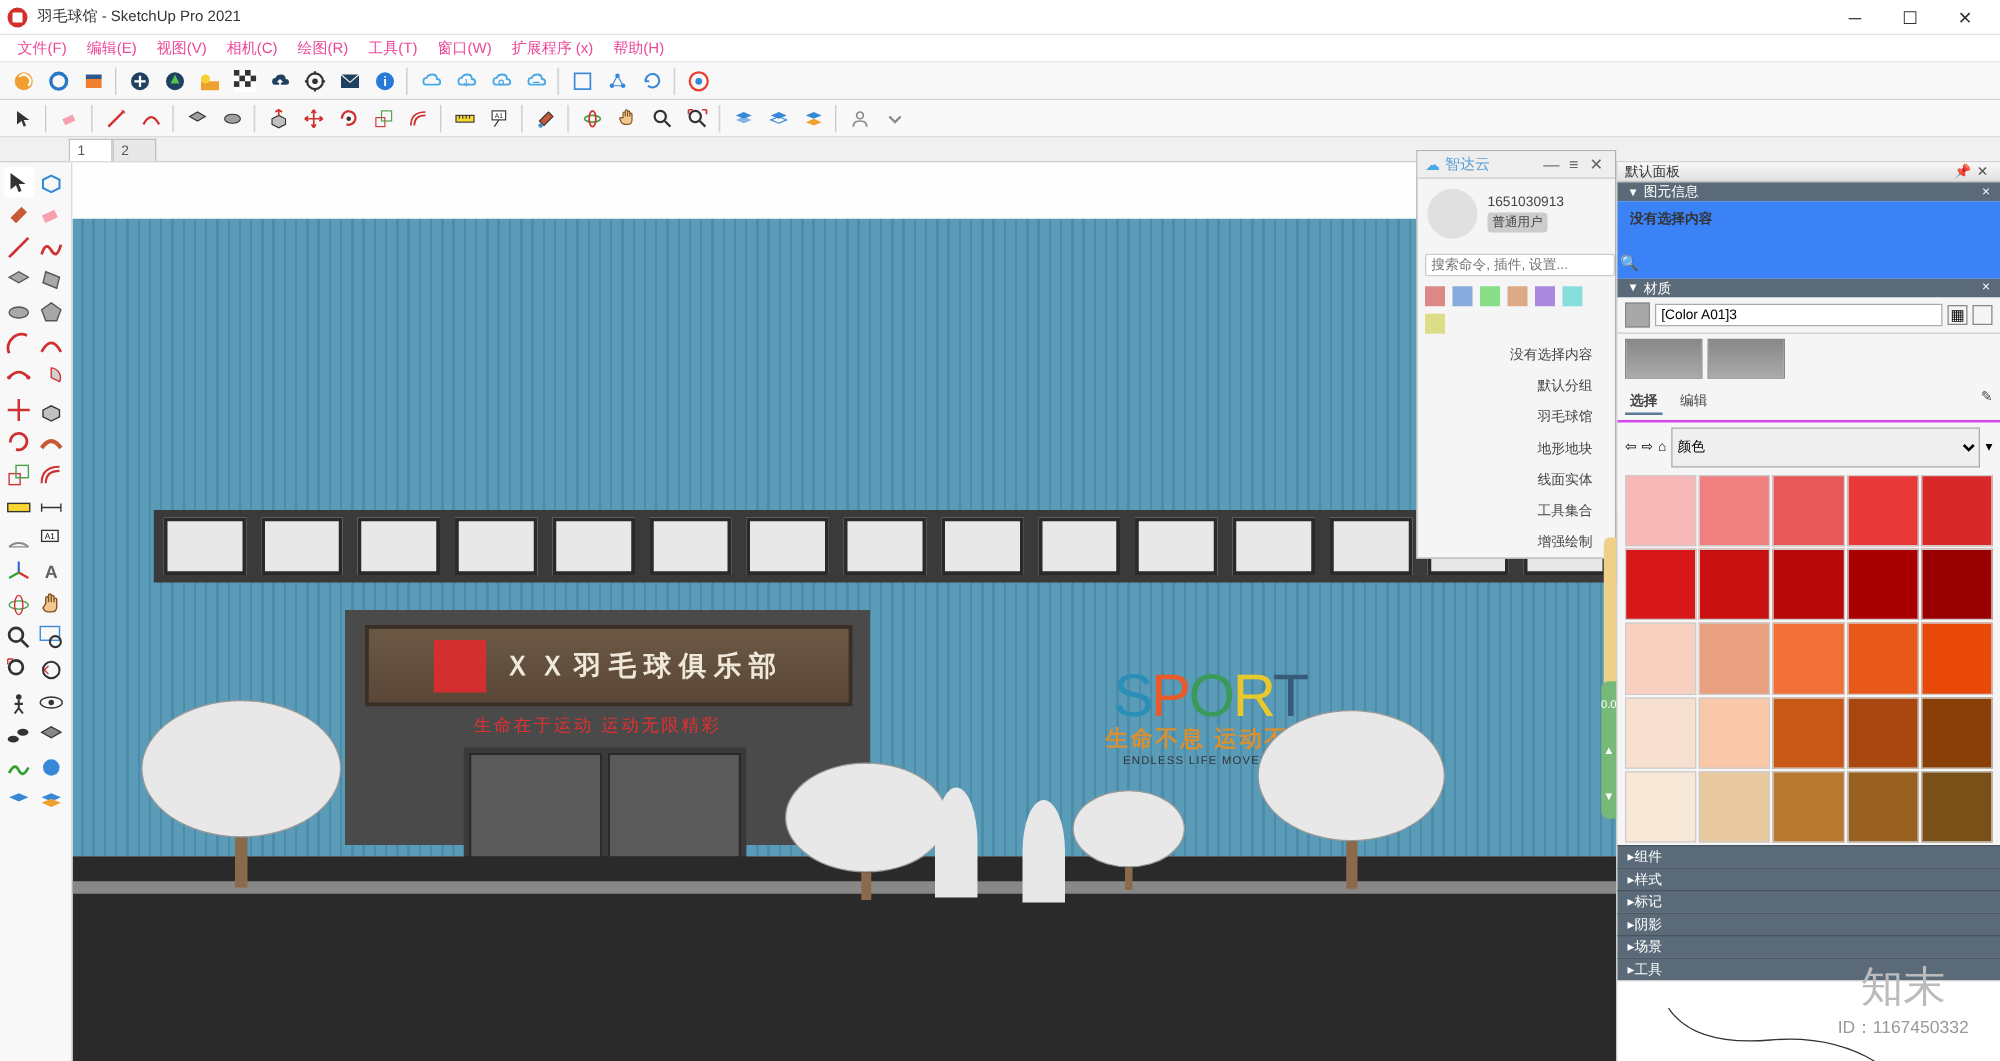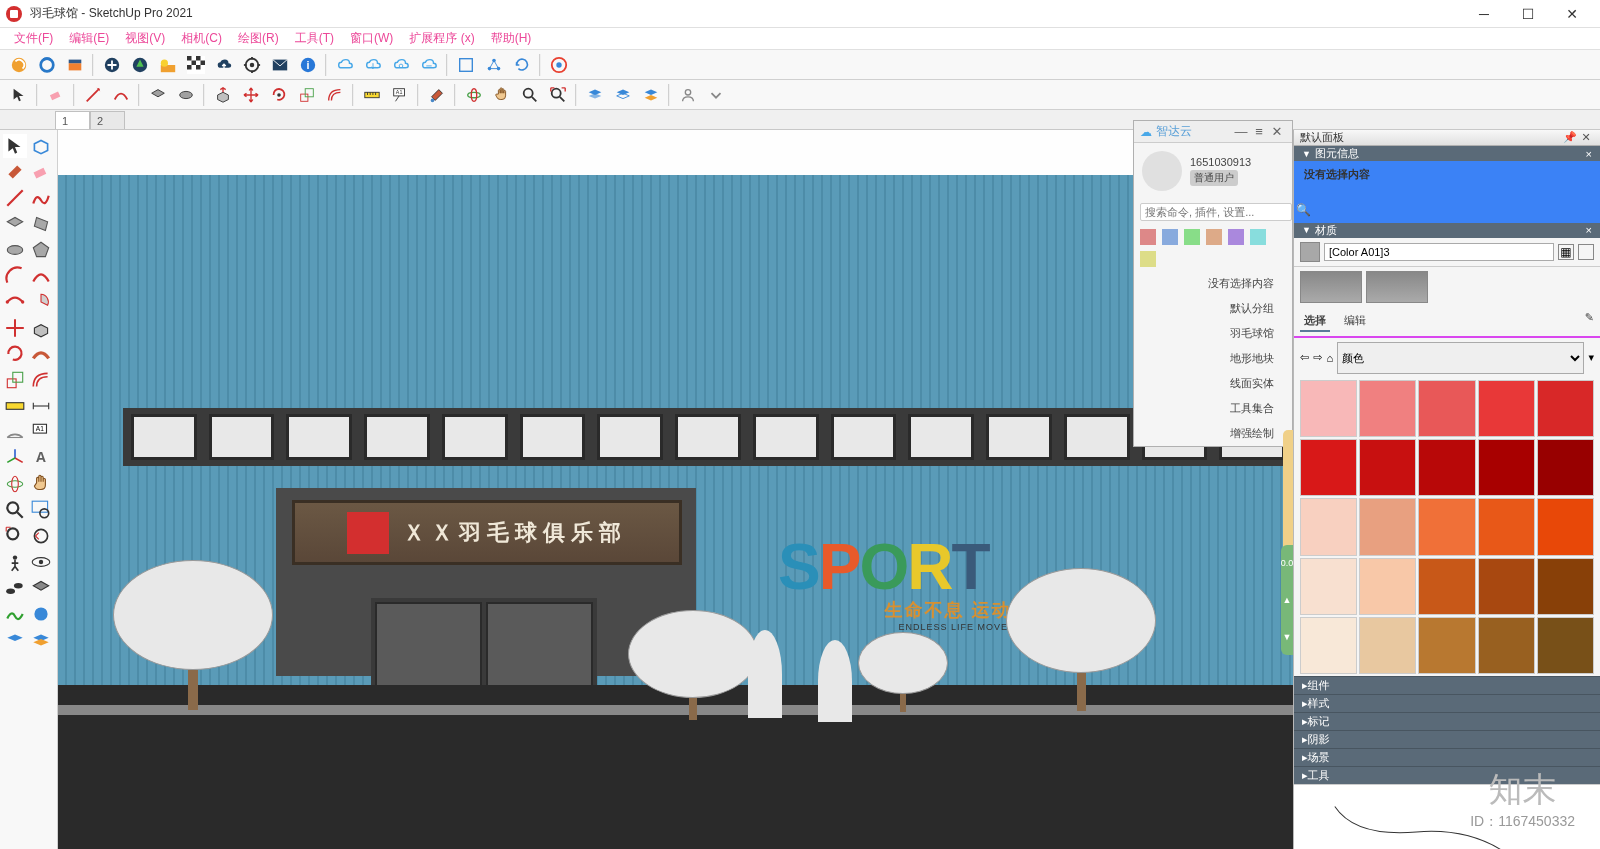--- a/index.html
+++ b/index.html
@@ -39,21 +39,21 @@
 .window-strip { position:absolute; left:65px; right:0; top:278px; height:58px; background:#3a3a3a; display:flex; gap:12px; padding:6px 8px; }
 .window-strip .pane { flex:1; background:#e8e8e8; border:3px solid #2a2a2a; }
 .signboard-frame { position:absolute; left:218px; top:358px; width:420px; height:188px; background:#4a4a4a; }
 .signboard { position:absolute; left:234px; top:370px; width:390px; height:65px; background:linear-gradient(#6b5844,#5a4738); border:3px solid #3a2f24; display:flex; align-items:center; justify-content:center; gap:14px; }
 .signboard .logo { width:42px; height:42px; background:#d32f2f; position:relative; }
 .signboard .stxt { color:#f0e8d8; font-size:22px; letter-spacing:6px; font-weight:600; }
 .redbanner { position:absolute; left:260px; top:442px; width:320px; height:22px; color:#e63030; font-size:14px; letter-spacing:2px; text-align:center; }
 .door-area { position:absolute; left:313px; top:468px; width:226px; height:110px; background:#3a3a3a; display:flex; gap:4px; padding:4px; }
 .door-area .dpane { flex:1; background:#5a5a5a; border:2px solid #2a2a2a; }
 .sport-graphic { position:absolute; left:720px; top:400px; width:380px; height:120px; }
-.sport-text { font-size:64px; font-weight:700; letter-spacing:-2px; font-family:Arial Black,sans-serif; }
+.sport-text { font-size:48px; font-weight:400; letter-spacing:-2px; font-family:Arial Black,sans-serif;text-align:center; }
 .sport-text .c1{color:#2a8fb8;} .sport-text .c2{color:#e85a2a;} .sport-text .c3{color:#3a9a5a;} .sport-text .c4{color:#e8c82a;} .sport-text .c5{color:#3a5a7a;}
 .sport-sub { color:#d89030; font-size:18px; font-weight:700; letter-spacing:2px; margin-top:-6px; text-align:center; }
 .sport-sub2 { color:#333; font-size:9px; text-align:center; letter-spacing:1px;}
 .ground { position:absolute; left:0; top:555px; right:0; height:200px; background:#2a2a2a; }
 .sidewalk { position:absolute; left:0; top:575px; right:0; height:10px; background:#888; }
 .person { position:absolute; background:#e8e8e8; border-radius:50% 50% 0 0; }
 .tree { position:absolute; }
 .tree .crown { background:#e8e8e8; border-radius:50%; border:1px solid #999; }
 .tree .trunk { background:#8a6a4a; margin:0 auto; }
 
@@ -619,20 +619,21 @@
         <div class="pane"></div>
         <div class="pane"></div>
         <div class="pane"></div>
         <div class="pane"></div>
     </div>
     <div class="signboard-frame"></div>
     <div class="signboard">
       <div class="logo"></div>
       <div class="stxt">ＸＸ羽毛球俱乐部</div>
     </div>
+    <div class="redbanner">生命在于运动 运动无限精彩</div>
     <div class="door-area">
         <div class="dpane"></div>
         <div class="dpane"></div>
       </div>
     <div class="sport-graphic">
       <div class="sport-text"><span class="c1">S</span><span class="c2">P</span><span class="c3">O</span><span class="c4">R</span><span class="c5">T</span></div>
       <div class="sport-sub">生命不息 运动不止</div>
       <div class="sport-sub2">ENDLESS LIFE MOVEMENT</div>
     </div>
     <div class="ground"></div>

